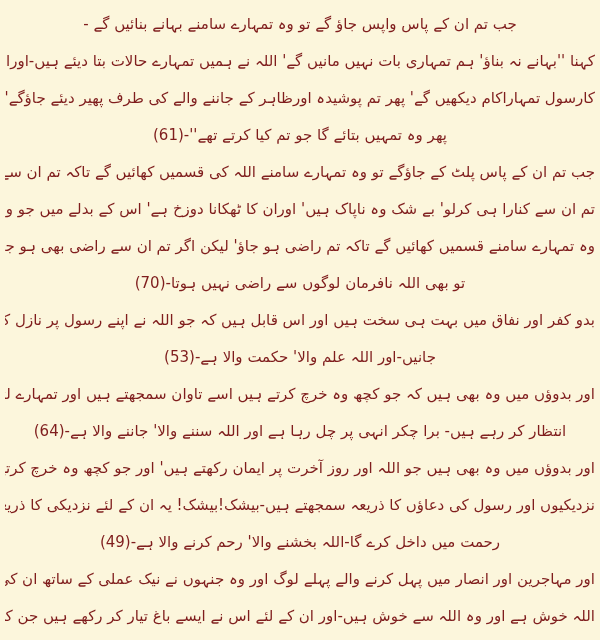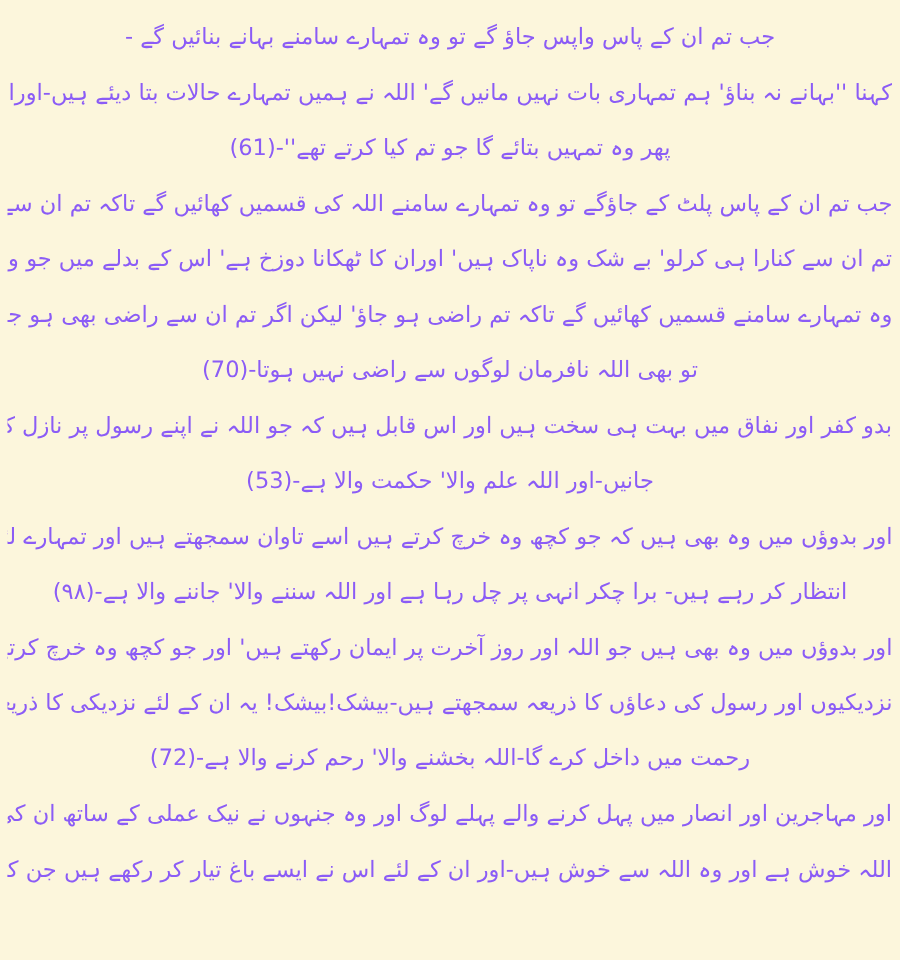--- a/index.html
+++ b/index.html
@@ -12,21 +12,21 @@
     background: #FCF6DC;
     overflow: hidden;
     font-family: "DejaVu Sans", sans-serif;
   }
   .page {
     width: 600px;
     height: 640px;
     box-sizing: border-box;
     padding: 6px 5px 2px 5px;
     direction: rtl;
-    color: #8b5cf6;
+    color: #7f1d1d;
   }
   .line {
     height: 37px;
     line-height: 37px;
     font-size: 15px;
     white-space: nowrap;
     overflow: hidden;
     direction: rtl;
     unicode-bidi: plaintext;
   }
@@ -38,27 +38,28 @@
     text-align-last: justify;
     -moz-text-align-last: justify;
   }
 </style>
 </head>
 <body>
 
 <div class="page">
   <div class="line center">جب تم ان کے پاس واپس جاؤ گے تو وہ تمہارے سامنے بہانے بنائیں گے -</div>
   <div class="line full">کہنا ''بہانے نہ بناؤ' ہم تمہاری بات نہیں مانیں گے' اللہ نے ہمیں تمہارے حالات بتا دیئے ہیں-اوراب اللہ اوراس</div>
+  <div class="line center">کارسول تمہاراکام دیکھیں گے' پھر تم پوشیدہ اورظاہر کے جاننے والے کی طرف پھیر دیئے جاؤگے'</div>
   <div class="line center">پھر وہ تمہیں بتائے گا جو تم کیا کرتے تھے''-(61)</div>
   <div class="line full">جب تم ان کے پاس پلٹ کے جاؤگے تو وہ تمہارے سامنے اللہ کی قسمیں کھائیں گے تاکہ تم ان سے کنارا کرلو-ہاں!</div>
   <div class="line full">تم ان سے کنارا ہی کرلو' بے شک وہ ناپاک ہیں' اوران کا ٹھکانا دوزخ ہے' اس کے بدلے میں جو وہ کماتے ہیں-(۹۵)</div>
   <div class="line center">وہ تمہارے سامنے قسمیں کھائیں گے تاکہ تم راضی ہو جاؤ' لیکن اگر تم ان سے راضی بھی ہو جاؤ</div>
   <div class="line center">تو بھی اللہ نافرمان لوگوں سے راضی نہیں ہوتا-(70)</div>
   <div class="line full">بدو کفر اور نفاق میں بہت ہی سخت ہیں اور اس قابل ہیں کہ جو اللہ نے اپنے رسول پر نازل کیا ہے اس کی حدوں کو نہ</div>
   <div class="line center">جانیں-اور اللہ علم والا' حکمت والا ہے-(53)</div>
   <div class="line full">اور بدوؤں میں وہ بھی ہیں کہ جو کچھ وہ خرچ کرتے ہیں اسے تاوان سمجھتے ہیں اور تمہارے لئے زمانے کے چکروں کا</div>
-  <div class="line center">انتظار کر رہے ہیں- برا چکر انہی پر چل رہا ہے اور اللہ سننے والا' جاننے والا ہے-(۹۸)</div>
+  <div class="line center">انتظار کر رہے ہیں- برا چکر انہی پر چل رہا ہے اور اللہ سننے والا' جاننے والا ہے-(64)</div>
   <div class="line full">اور بدوؤں میں وہ بھی ہیں جو اللہ اور روز آخرت پر ایمان رکھتے ہیں' اور جو کچھ وہ خرچ کرتے ہیں اسے اللہ کی</div>
   <div class="line full">نزدیکیوں اور رسول کی دعاؤں کا ذریعہ سمجھتے ہیں-بیشک!بیشک! یہ ان کے لئے نزدیکی کا ذریعہ ہے-اللہ انہیں اپنی</div>
-  <div class="line center">رحمت میں داخل کرے گا-اللہ بخشنے والا' رحم کرنے والا ہے-(72)</div>
+  <div class="line center">رحمت میں داخل کرے گا-اللہ بخشنے والا' رحم کرنے والا ہے-(49)</div>
   <div class="line full">اور مہاجرین اور انصار میں پہل کرنے والے پہلے لوگ اور وہ جنہوں نے نیک عملی کے ساتھ ان کی پیروی کی' ان سے</div>
   <div class="line full">اللہ خوش ہے اور وہ اللہ سے خوش ہیں-اور ان کے لئے اس نے ایسے باغ تیار کر رکھے ہیں جن کے نیچے نہریں بہتی</div>
 </div>
 
 </body></html>

